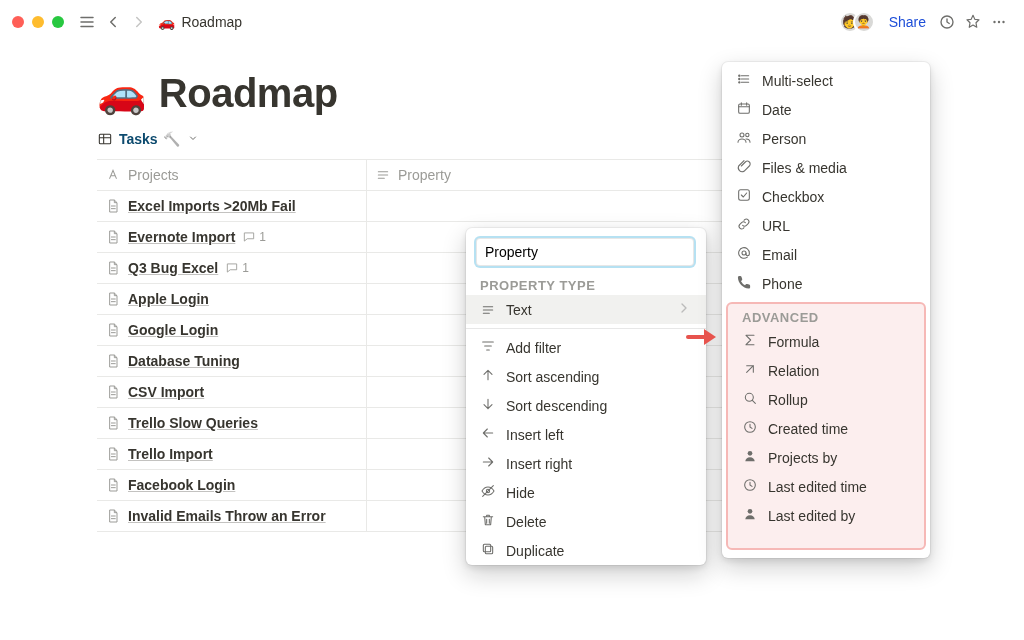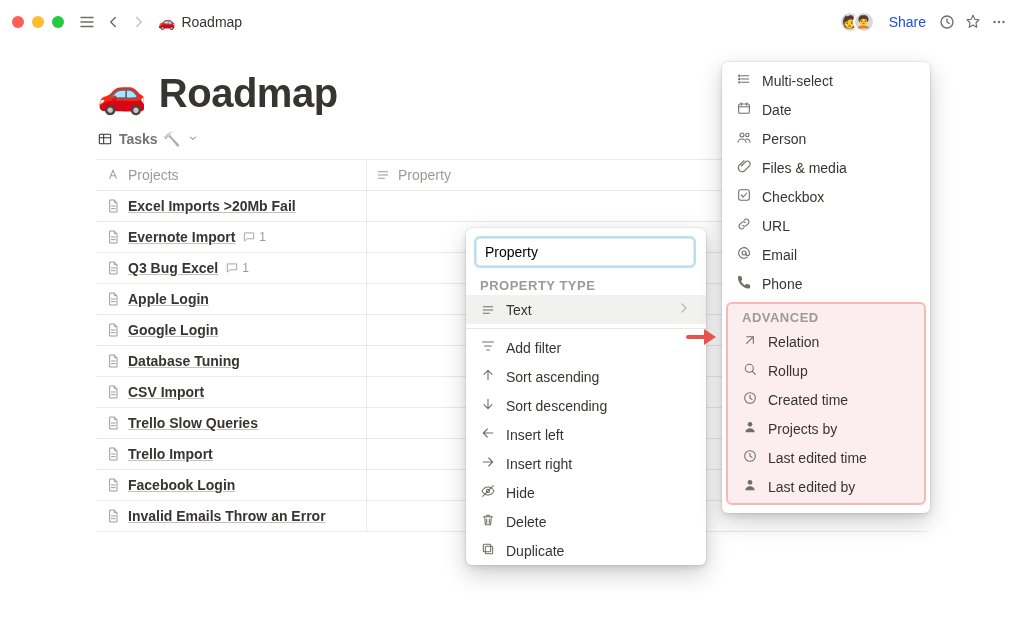--- a/index.html
+++ b/index.html
@@ -65,21 +65,21 @@
   }
   .title-row .emoji { font-size:40px; }
   .title-row h1 { margin:0; font-size:40px; font-weight:800; letter-spacing:-0.5px; }
 
   .view-bar {
     display:flex; align-items:center;
     margin-top: 14px;
     font-size:14px;
     color:#6e6e6b;
   }
-  .view-name { display:flex; gap:6px; align-items:center; font-weight:600; color:#737373; }
+  .view-name { display:flex; gap:6px; align-items:center; font-weight:600; color:#0c4a6e; }
   .view-name svg { width:16px; height:16px; }
   .chev svg{ width:12px; height:12px; }
   .view-bar .right { margin-left:auto; display:flex; gap:18px; }
   .view-bar .right span { font-size:14px; color:#9b9b97; }
 
   
   .tbl { margin-top:12px; border-top:1px solid var(--border); }
   .thead, .trow {
     display:flex; align-items:stretch;
     border-bottom:1px solid var(--border);
@@ -134,21 +134,21 @@
   }
 
   #menu-col { top:228px; left:466px; width:240px; }
   #menu-types { top:62px; left:722px; width:208px; padding:4px 0; }
 
   .adv-box {
     border:2px solid var(--highlight-border);
     background: var(--highlight-bg);
     border-radius:6px;
     margin:4px 4px 4px 4px;
-    padding-bottom:2px;
+    padding-bottom:18px;
   }
 
   .hint-arrow {
     position:absolute;
     top:326px; left:686px;
     color:#e7534d;
   }
   .hint-arrow svg { width:34px; height:22px; }
 
   
@@ -539,20 +539,26 @@
             <path d="M6 3c1 0 2 .5 2.3 1.5l1 3c.2.7 0 1.4-.5 1.9l-1.3 1.3a14 14 0 006 6l1.3-1.3c.5-.5 1.2-.7 1.9-.5l3 1c1 .3 1.5 1.3 1.5 2.3v1.5c0 1.2-1 2.2-2.2 2.1C10.3 21 3 13.7 2.9 5.2 2.8 4 3.8 3 5 3z" fill="#6e6e6b"></path>
           </svg></span>
         <span>Phone</span>
       </div>
     </div>
   <div class="adv-box">
     <div class="menu-section-label">Advanced</div>
     <div id="types-advanced">
         <div class="mi">
           <span><svg class="ic" viewBox="0 0 24 24">
+              <path d="M6 5h12M6 19h12M6 5l7 7-7 7" stroke="#6e6e6b" stroke-width="1.6" fill="none" stroke-linecap="round" stroke-linejoin="round"></path>
+            </svg></span>
+          <span>Formula</span>
+        </div>
+        <div class="mi">
+          <span><svg class="ic" viewBox="0 0 24 24">
               <path d="M7 17L17 7M7 7h10v10" stroke="#6e6e6b" stroke-width="1.6" fill="none" stroke-linecap="round" stroke-linejoin="round"></path>
             </svg></span>
           <span>Relation</span>
         </div>
         <div class="mi">
           <span><svg class="ic" viewBox="0 0 24 24">
               <circle cx="11" cy="11" r="6" stroke="#6e6e6b" stroke-width="1.6" fill="none" stroke-linecap="round" stroke-linejoin="round"></circle>
               <path d="M20 20l-4.5-4.5" stroke="#6e6e6b" stroke-width="1.6" fill="none" stroke-linecap="round" stroke-linejoin="round"></path>
             </svg></span>
           <span>Rollup</span>

